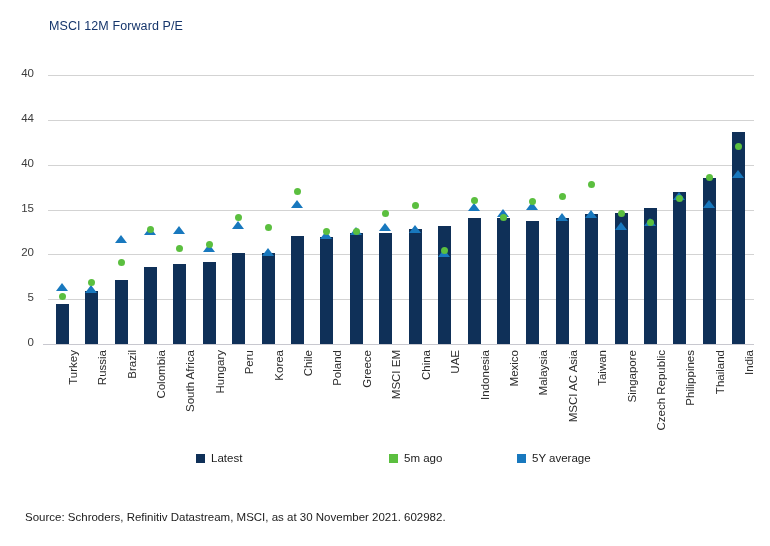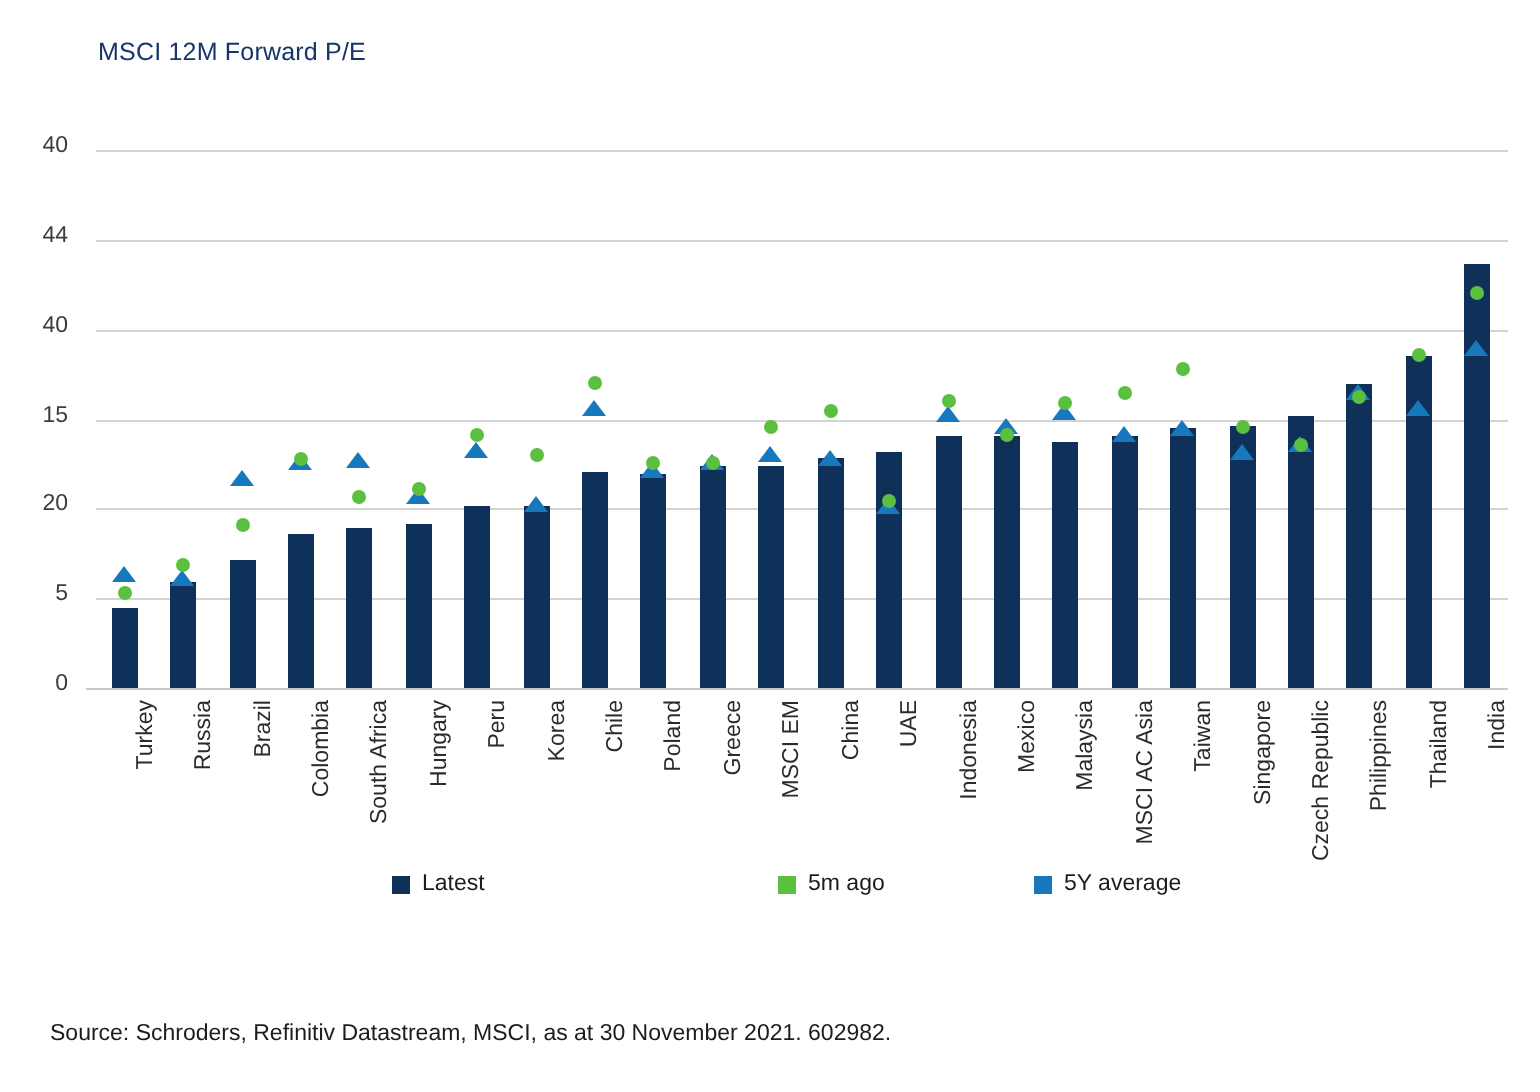--- a/index.html
+++ b/index.html
@@ -74,21 +74,21 @@
   
   #xlabels { position:absolute; left:48px; top:348px; width:710px; height:100px; }
   .xlab-wrap { position:absolute; top:2px; width:26px; height:96px; }
   .xlab-inner {
     position:absolute; left:17px; top:0;
     font-size:11.5px; color:#2b2b2b; white-space:nowrap;
     transform-origin: left top; transform: rotate(-90deg) translate(-100%, 0);
   }
 
   
-  #legend { position:absolute; left:0; top:436px; width:620px; height:22px; }
+  #legend { position:absolute; left:0; top:452px; width:620px; height:22px; }
   .legend-item { position:absolute; top:0; display:flex; align-items:center; }
   .legend-swatch { width:9px; height:9px; margin-right:6px; }
   .legend-label { font-size:11.5px; color:#1c1c1c; }
 
   
   #source {
     position:absolute; left:25px; top:511px;
     font-size:11.5px; color:#1c1c1c;
   }
 </style>

